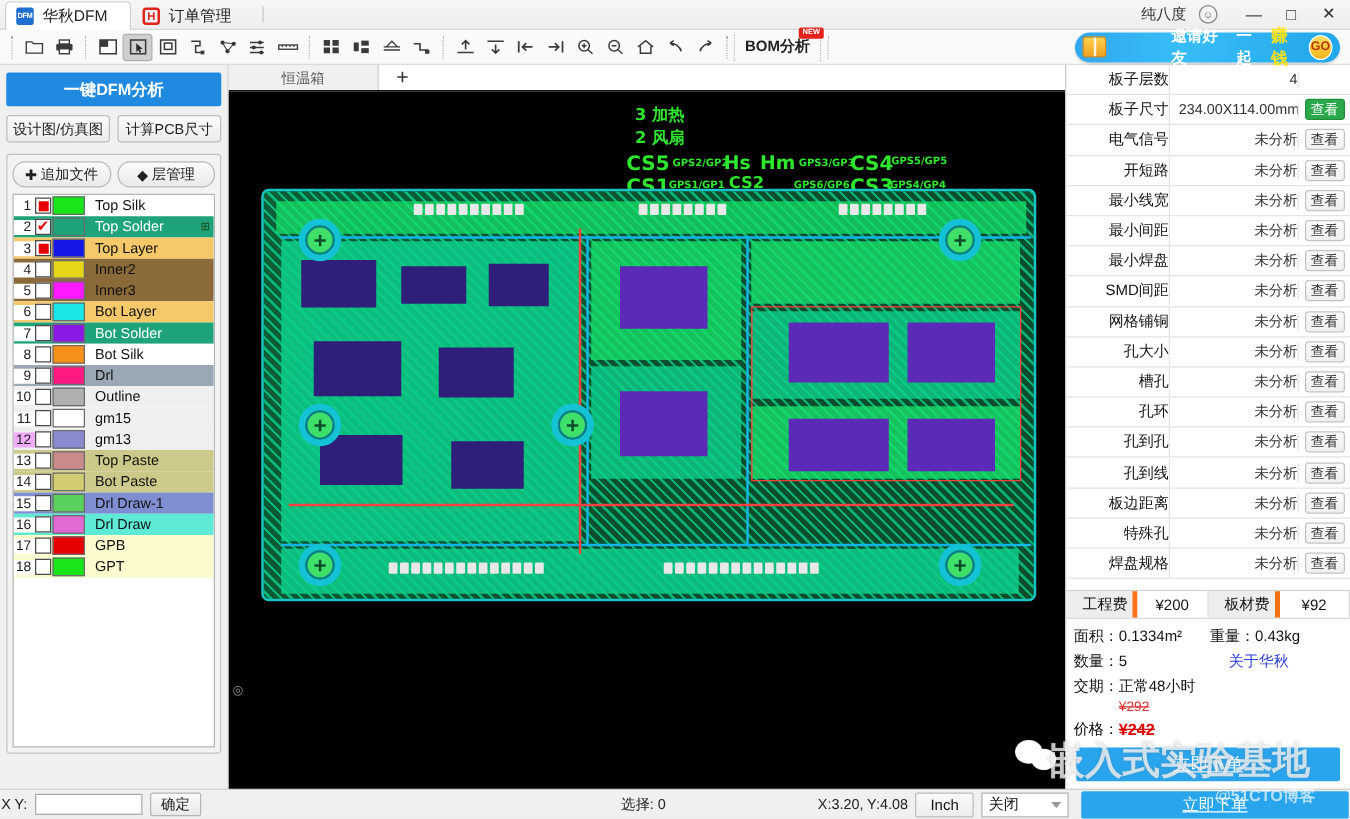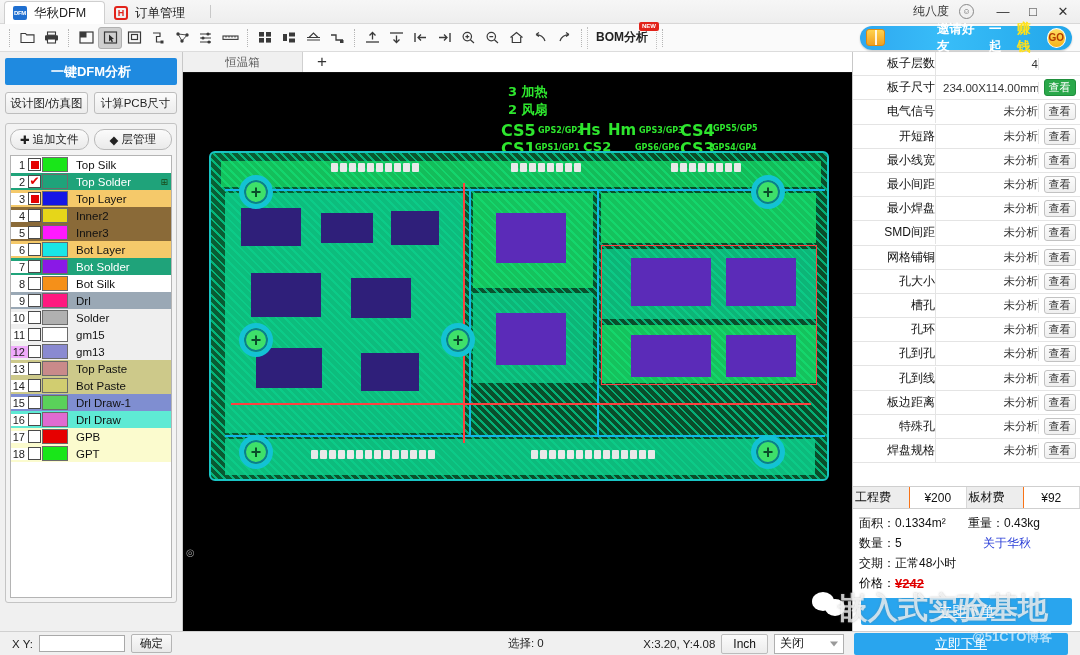--- a/index.html
+++ b/index.html
@@ -259,22 +259,22 @@
   .vbtn {
     width: 32px; height: 17px; font-size: 11px; color: #333;
     background: linear-gradient(#fcfcfc,#efefef);
     border: 1px solid #c2c2c2; border-radius: 3px;
     display: flex; align-items: center; justify-content: center;
   }
   .vbtn.green { background: #2aa84a; border-color: #1f8f3c; color: #fff; }
 
   .fee-row { display: flex; height: 23px; flex: 0 0 23px; border-top: 1px solid #cfcfcf; border-bottom: 1px solid #cfcfcf;}
   .fee-label {
-    width: 57px; flex: 0 0 57px; background: #ededed; border-right: 1px solid #f97316;
-    display: flex; align-items: center; padding-left: 2px; font-size: 12px; color: #111;
+    width: 57px; flex: 0 0 57px; background: #ededed; border-right: 4px solid #f97316;
+    display: flex; align-items: center; padding-left: 13px; font-size: 12px; color: #111;
   }
   .fee-val {
     flex: 1; background: #fff; border-right: 1px solid #d8d8d8;
     display: flex; align-items: center; justify-content: center; font-size: 12px; color: #111;
   }
   .info-area { padding: 4px 4px 0 6px; position: relative; flex: 0 0 auto; }
   .info-line { display: flex; align-items: center; height: 20px; font-size: 12px; color: #111; }
   .info-right { margin-left: auto; }
   .link-blue { color: #2b3fd8; font-size: 12px; }
   .price-line { display: flex; align-items: center; height: 20px; font-size: 12px; }
@@ -284,21 +284,21 @@
     margin: 5px 8px 6px 8px; height: 27px;
     background: #29a5ee; color: #fff; font-size: 14px;
     display: flex; align-items: center; justify-content: center;
     border-radius: 2px; text-decoration: underline;
   }
 
   
   .statusbar {
     height: 24px; flex: 0 0 24px; background: #f0f0f0;
     border-top: 1px solid #d0d0d0;
-    display: flex; align-items: center; padding: 0 12px; gap: 6px;
+    display: flex; align-items: center; padding: 0 1px; gap: 6px;
   }
   .sb-label { font-size: 11.5px; color: #222; }
   .sb-input {
     width: 86px; height: 17px; background: #fff; border: 1px solid #a9a9a9;
   }
   .sb-btn {
     height: 19px; padding: 0 8px; font-size: 11.5px; color: #222;
     background: linear-gradient(#fafafa,#e9e9e9); border: 1px solid #b5b5b5;
     display: flex; align-items: center; justify-content: center; border-radius: 2px;
   }
@@ -623,21 +623,21 @@
             <div class="lrow" style="background: rgb(154, 168, 181);">
               <span class="lnum" style="background: rgb(255, 255, 255);">9</span>
               <span class="lchk"></span>
               <span class="lswatch" style="background: rgb(255, 25, 128);"></span>
               <span class="lname" style="color: rgb(17, 17, 17);">Drl</span>
             </div>
             <div class="lrow" style="background: rgb(239, 239, 239);">
               <span class="lnum" style="background: rgb(255, 255, 255);">10</span>
               <span class="lchk"></span>
               <span class="lswatch" style="background: rgb(176, 176, 176);"></span>
-              <span class="lname" style="color: rgb(17, 17, 17);">Solder</span>
+              <span class="lname" style="color: rgb(17, 17, 17);">Outline</span>
             </div>
             <div class="lrow" style="background: rgb(239, 239, 239);">
               <span class="lnum" style="background: rgb(255, 255, 255);">11</span>
               <span class="lchk"></span>
               <span class="lswatch" style="background: rgb(255, 255, 255);"></span>
               <span class="lname" style="color: rgb(17, 17, 17);">gm15</span>
             </div>
             <div class="lrow" style="background: rgb(239, 239, 239);">
               <span class="lnum" style="background: #f0abfc;">12</span>
               <span class="lchk"></span>
@@ -962,20 +962,24 @@
         </div>
         <div class="info-line">
           <span>数量：</span>
           <span>5</span>
           <span class="info-right link-blue" style="margin-right:45px">关于华秋</span>
         </div>
         <div class="info-line">
           <span>交期：</span>
           <span>正常48小时</span>
         </div>
+        <div class="price-line" style="height:14px">
+          <span style="visibility:hidden">价格：</span>
+          <span class="price-old">¥292</span>
+        </div>
         <div class="price-line">
           <span>价格：</span>
           <span class="price-new">¥242</span>
         </div>
       </div>
 
       <div class="order-btn">立即下单</div>
     </div>
   </div>
 

